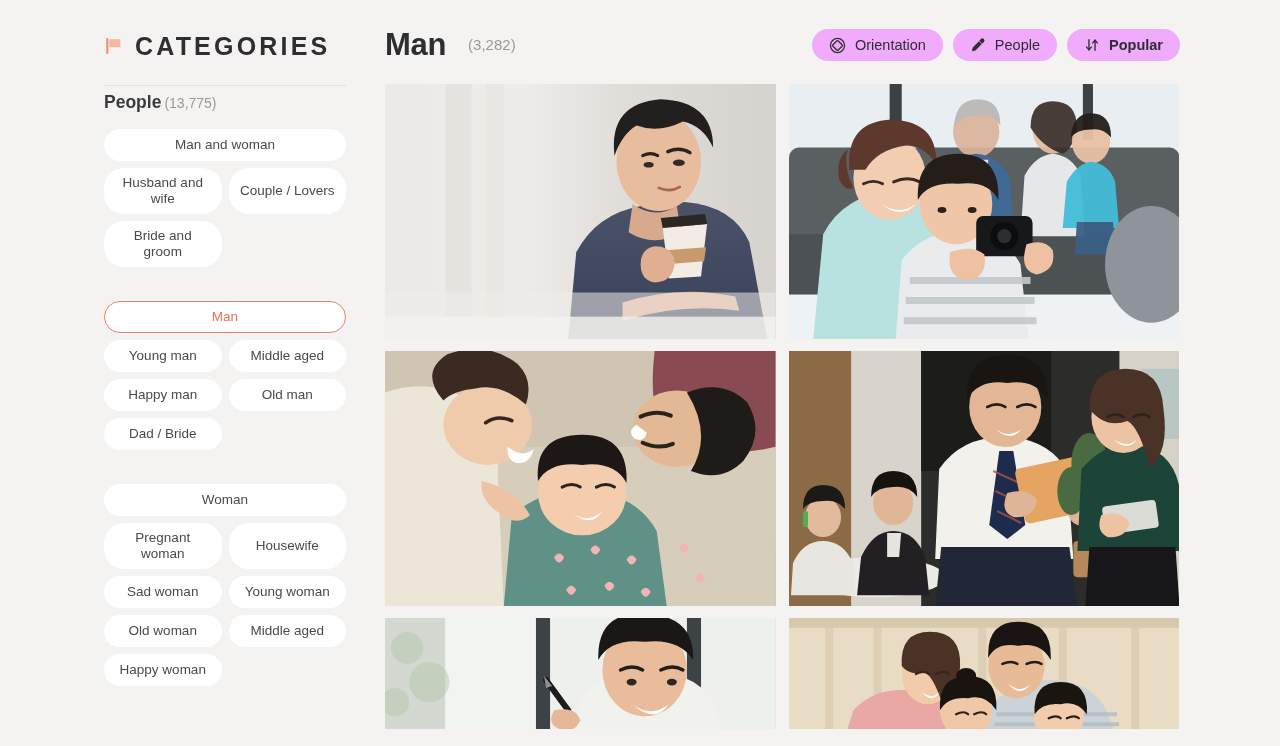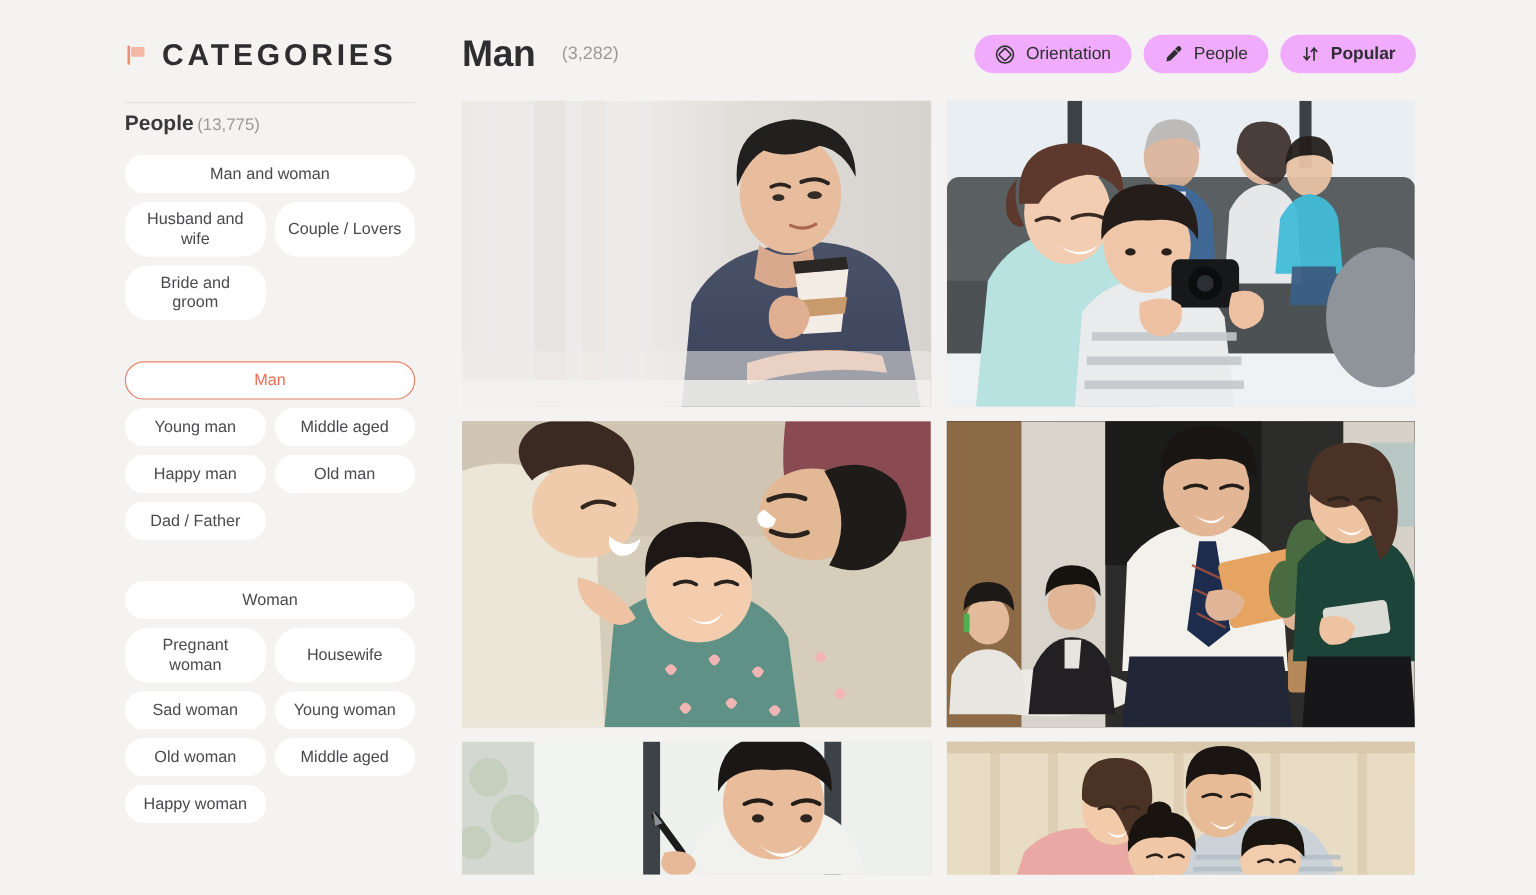--- a/index.html
+++ b/index.html
@@ -195,21 +195,21 @@
           <div class="pill half">Couple / Lovers</div>
           <div class="pill half two-line">Bride and groom</div>
         </div>
         <div class="pill-gap"></div>
         <div class="pill-grid">
           <div class="pill full selected">Man</div>
           <div class="pill half">Young man</div>
           <div class="pill half">Middle aged</div>
           <div class="pill half">Happy man</div>
           <div class="pill half">Old man</div>
-          <div class="pill half">Dad / Father</div>
+          <div class="pill half">Dad / Bride</div>
         </div>
         <div class="pill-gap"></div>
         <div class="pill-grid">
           <div class="pill full">Woman</div>
           <div class="pill half two-line">Pregnant woman</div>
           <div class="pill half">Housewife</div>
           <div class="pill half">Sad woman</div>
           <div class="pill half">Young woman</div>
           <div class="pill half">Old woman</div>
           <div class="pill half">Middle aged</div>

